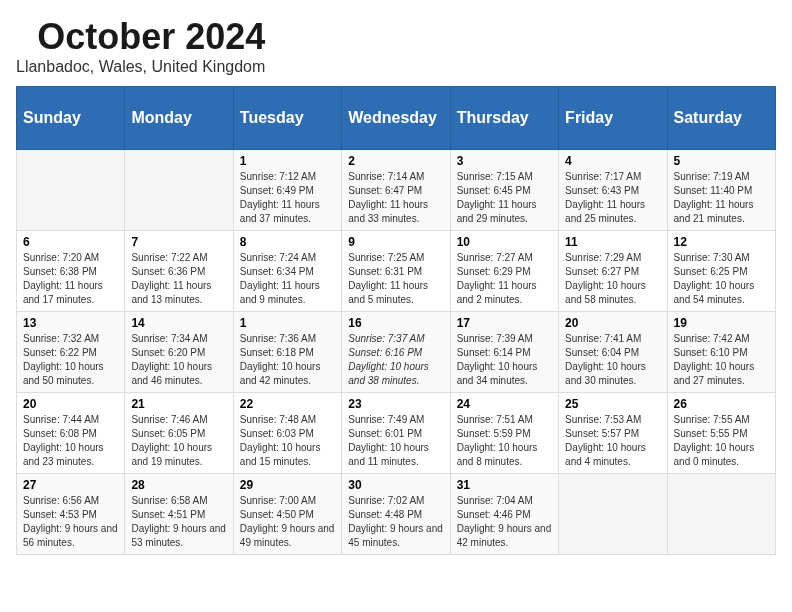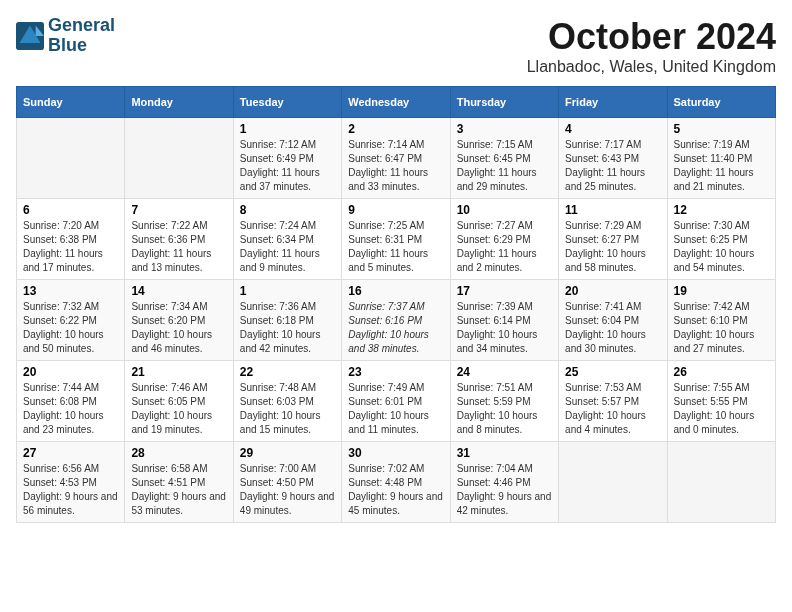--- a/index.html
+++ b/index.html
@@ -48,23 +48,23 @@
     table {
       width: 100%;
       border-collapse: collapse;
       font-size: 11px;
     }
     thead tr {
       background-color: #2e6db4;
       color: white;
     }
     thead th {
-      padding: 9px 6px;
+      padding: 22px 6px;
       text-align: left;
-      font-size: 11px;
+      font-size: 16px;
       font-weight: bold;
       border: 1px solid #2060a0;
     }
     tbody tr {
       border-bottom: 1px solid #ccc;
     }
     tbody td {
       border: 1px solid #ddd;
       padding: 4px 6px;
       vertical-align: top;
@@ -87,31 +87,20 @@
       line-height: 1.4;
     }
     .empty-cell {
       background: #f5f5f5 !important;
     }
   </style>
 </head>
 <body>
 
 <div class="top-row">
-  <div class="header-logo">
-    <svg class="logo-icon" viewBox="0 0 40 40">
-      <rect x="0" y="0" width="40" height="40" rx="4" fill="#1a5276"></rect>
-      <polygon points="20,5 35,30 5,30" fill="#2e86c1"></polygon>
-      <polygon points="28,5 40,20 28,20" fill="#5dade2"></polygon>
-    </svg>
-    <div>
-      <div class="logo-text">General</div>
-      <div class="logo-text">Blue</div>
-    </div>
-  </div>
   <div class="title-block">
     <div class="month-title">October 2024</div>
     <div class="location">Llanbadoc, Wales, United Kingdom</div>
   </div>
 </div>
 
 <table>
   <thead>
     <tr>
     <th>Sunday</th>

